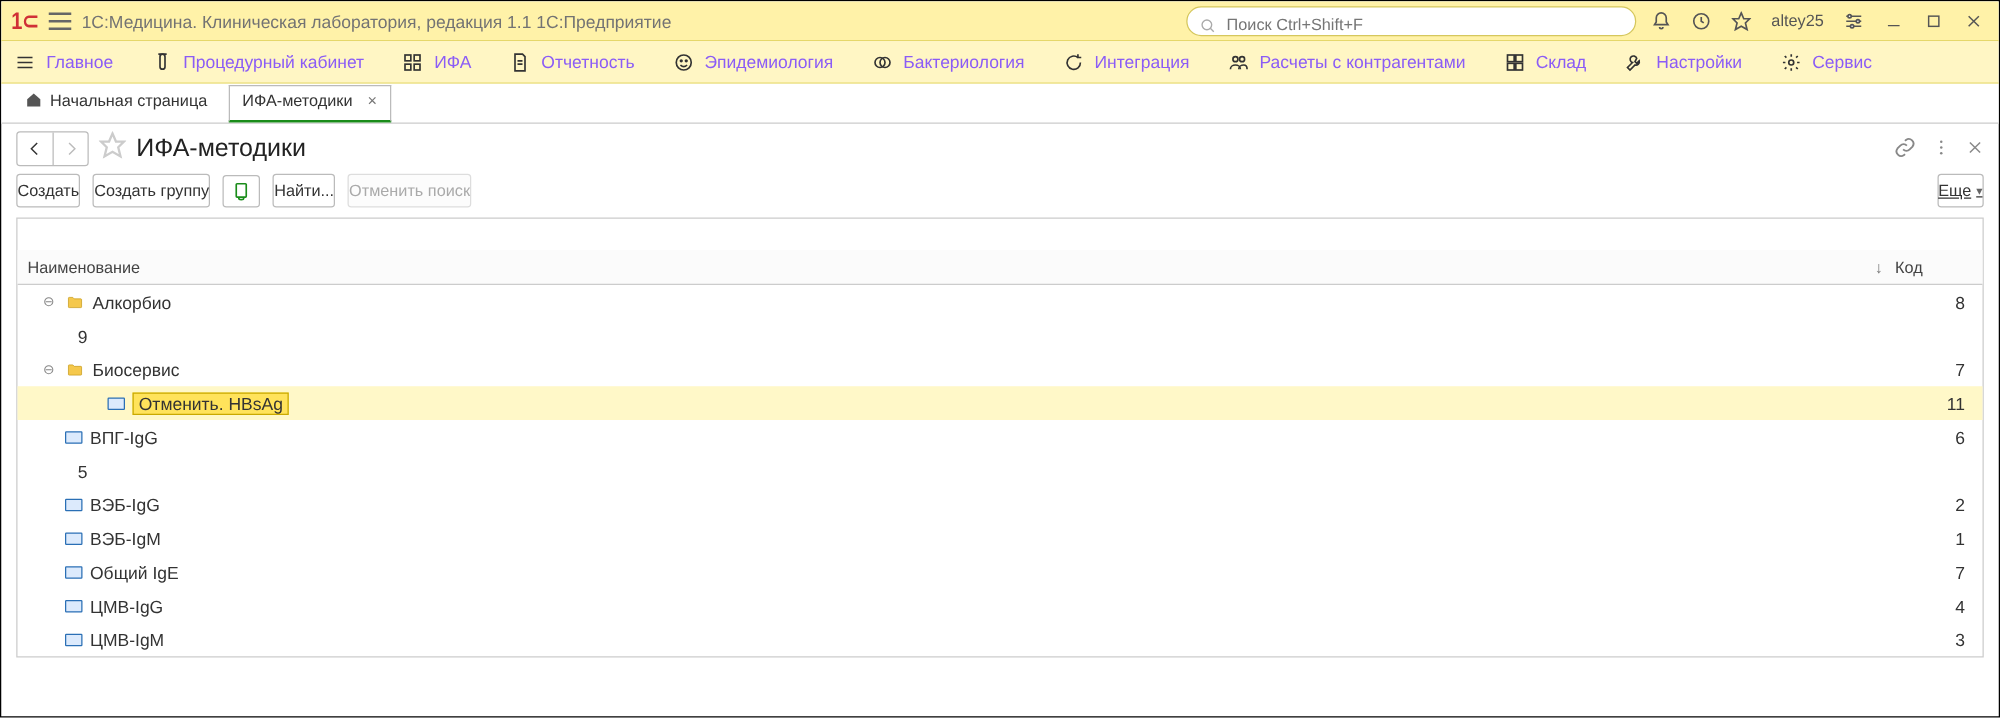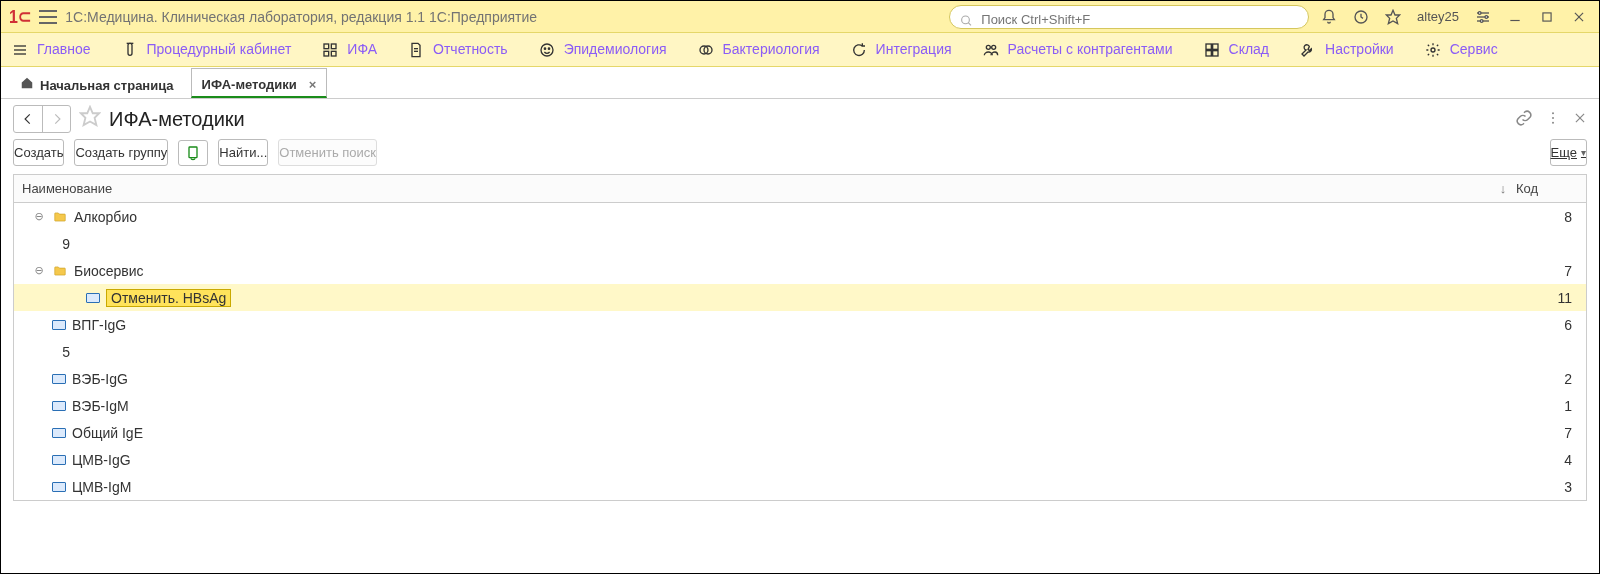--- a/index.html
+++ b/index.html
@@ -38,23 +38,23 @@
     border-bottom:1px solid #e5d76a; padding: 0 10px; gap: 30px;
   }
   .mainnav-item { display:flex; align-items:flex-start; gap:8px; cursor:pointer; color:#8b5cf6; font-size:14px; }
   .mainnav-item .icn { width:18px; height:18px; display:flex; align-items:center; justify-content:center; }
 
   .tabsbar {
     display:flex; align-items:center; height: 32px; border-bottom:1px solid #ccc;
     padding: 0 8px; gap: 6px; background:#fff;
   }
   .tab {
-    display:flex; align-items:flex-end; gap:6px; padding: 4px 10px;
+    display:flex; align-items:flex-start; gap:6px; padding: 4px 10px;
     border:1px solid transparent; cursor:pointer; height: 30px;
-    font-size: 13px; color:#333;font-weight:bold;
+    font-size: 13px; color:#333;
   }
   .tab.home .ico { color:#666; }
   .tab.active {
     border:1px solid #bbb; border-bottom:2px solid #1a8c1a; background:#fff;
   }
   .tab .close { margin-left:6px; color:#777; font-size:13px; cursor:pointer; }
 
   .pageheader {
     display:flex; align-items:center; padding: 6px 12px; gap: 8px;
   }
@@ -77,21 +77,21 @@
   .btn.small { padding:4px 6px; display:flex; align-items:center; }
   .btn.disabled { color:#aaa; border-color:#ddd; cursor:default; background:#fcfcfc; }
   .btn.more { margin-left:auto; display:flex; align-items:center; gap:4px;text-decoration:underline; }
   .btn.more::after { content:"▾"; font-size:10px; color:#666; }
 
   .tablewrap {
     margin: 0 12px 12px 12px; border:1px solid #ccc;
   }
   .thdr {
     display:flex; background:#fbfbfb; border-bottom:1px solid #ccc; height: 28px; align-items:center;
-    font-size:13px; color:#444;
+    font-size:13px; color:#444;margin-top:25px;
   }
   .th-name { flex:1; padding-left:8px; }
   .th-sort { width:26px; text-align:center; color:#777; }
   .th-code { width:70px; padding-right:8px; text-align:left; }
 
   .tbody { }
   .trow {
     display:flex; align-items:center; height:27px; font-size:14px; color:#333;
     border-bottom: 0px solid transparent;
   }

